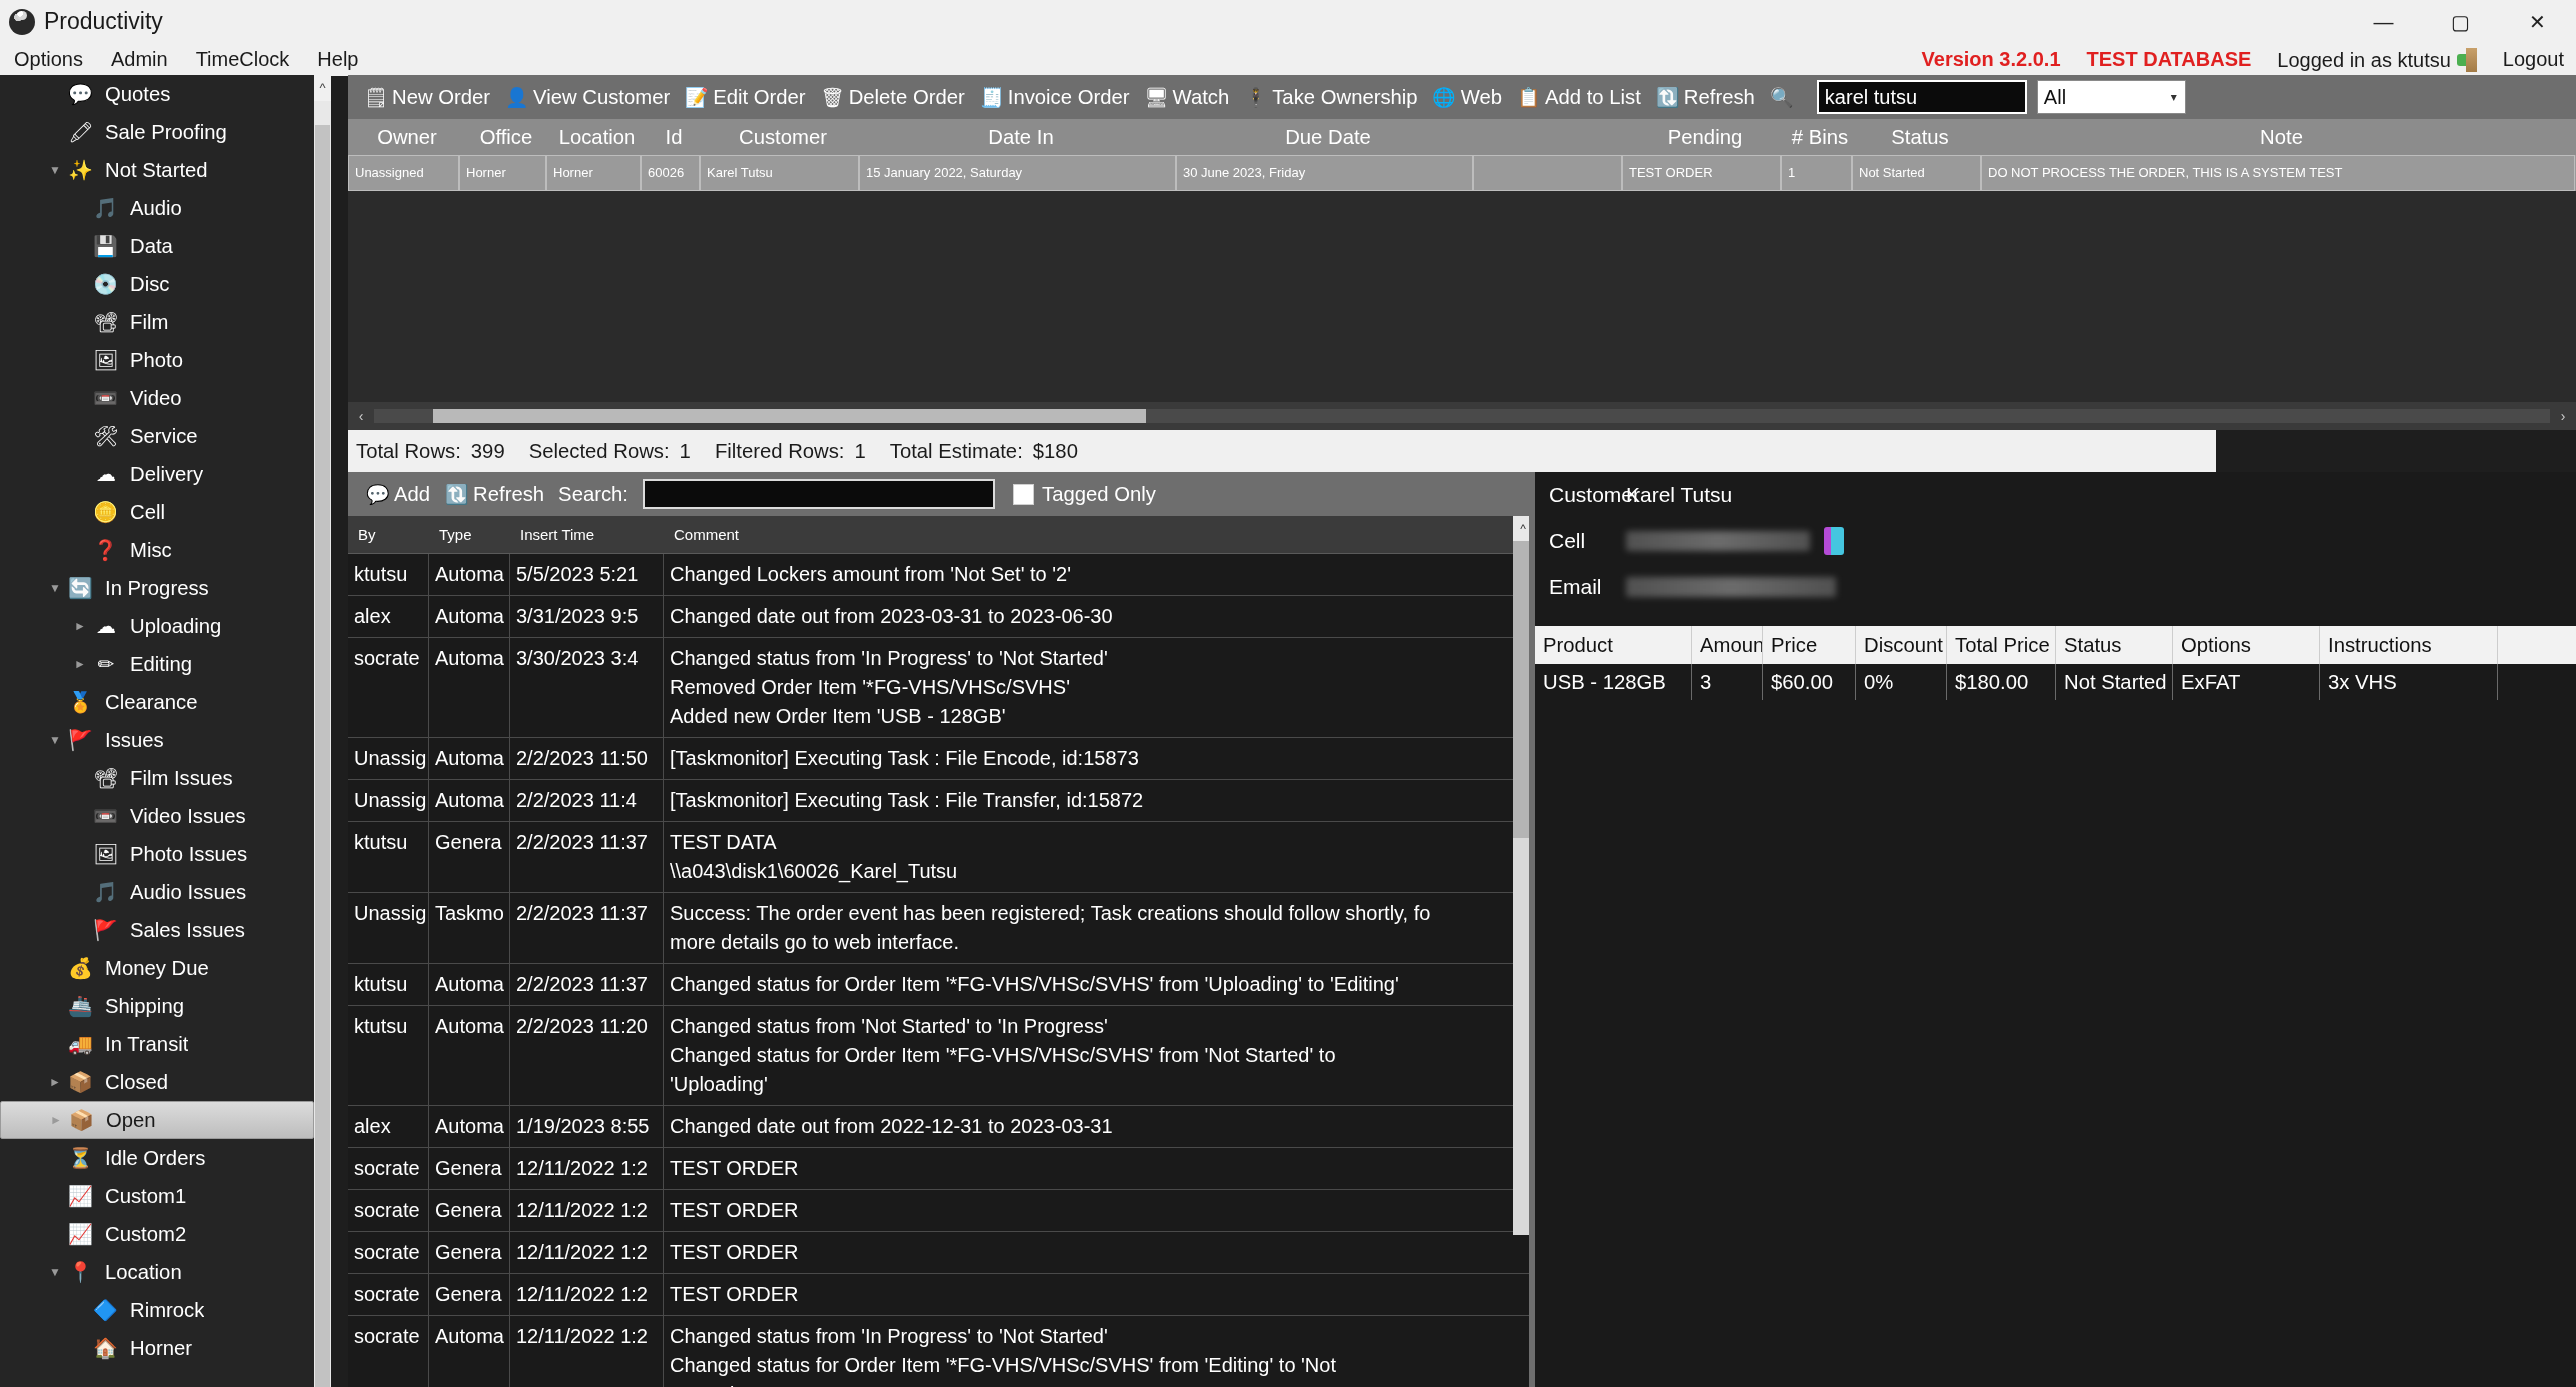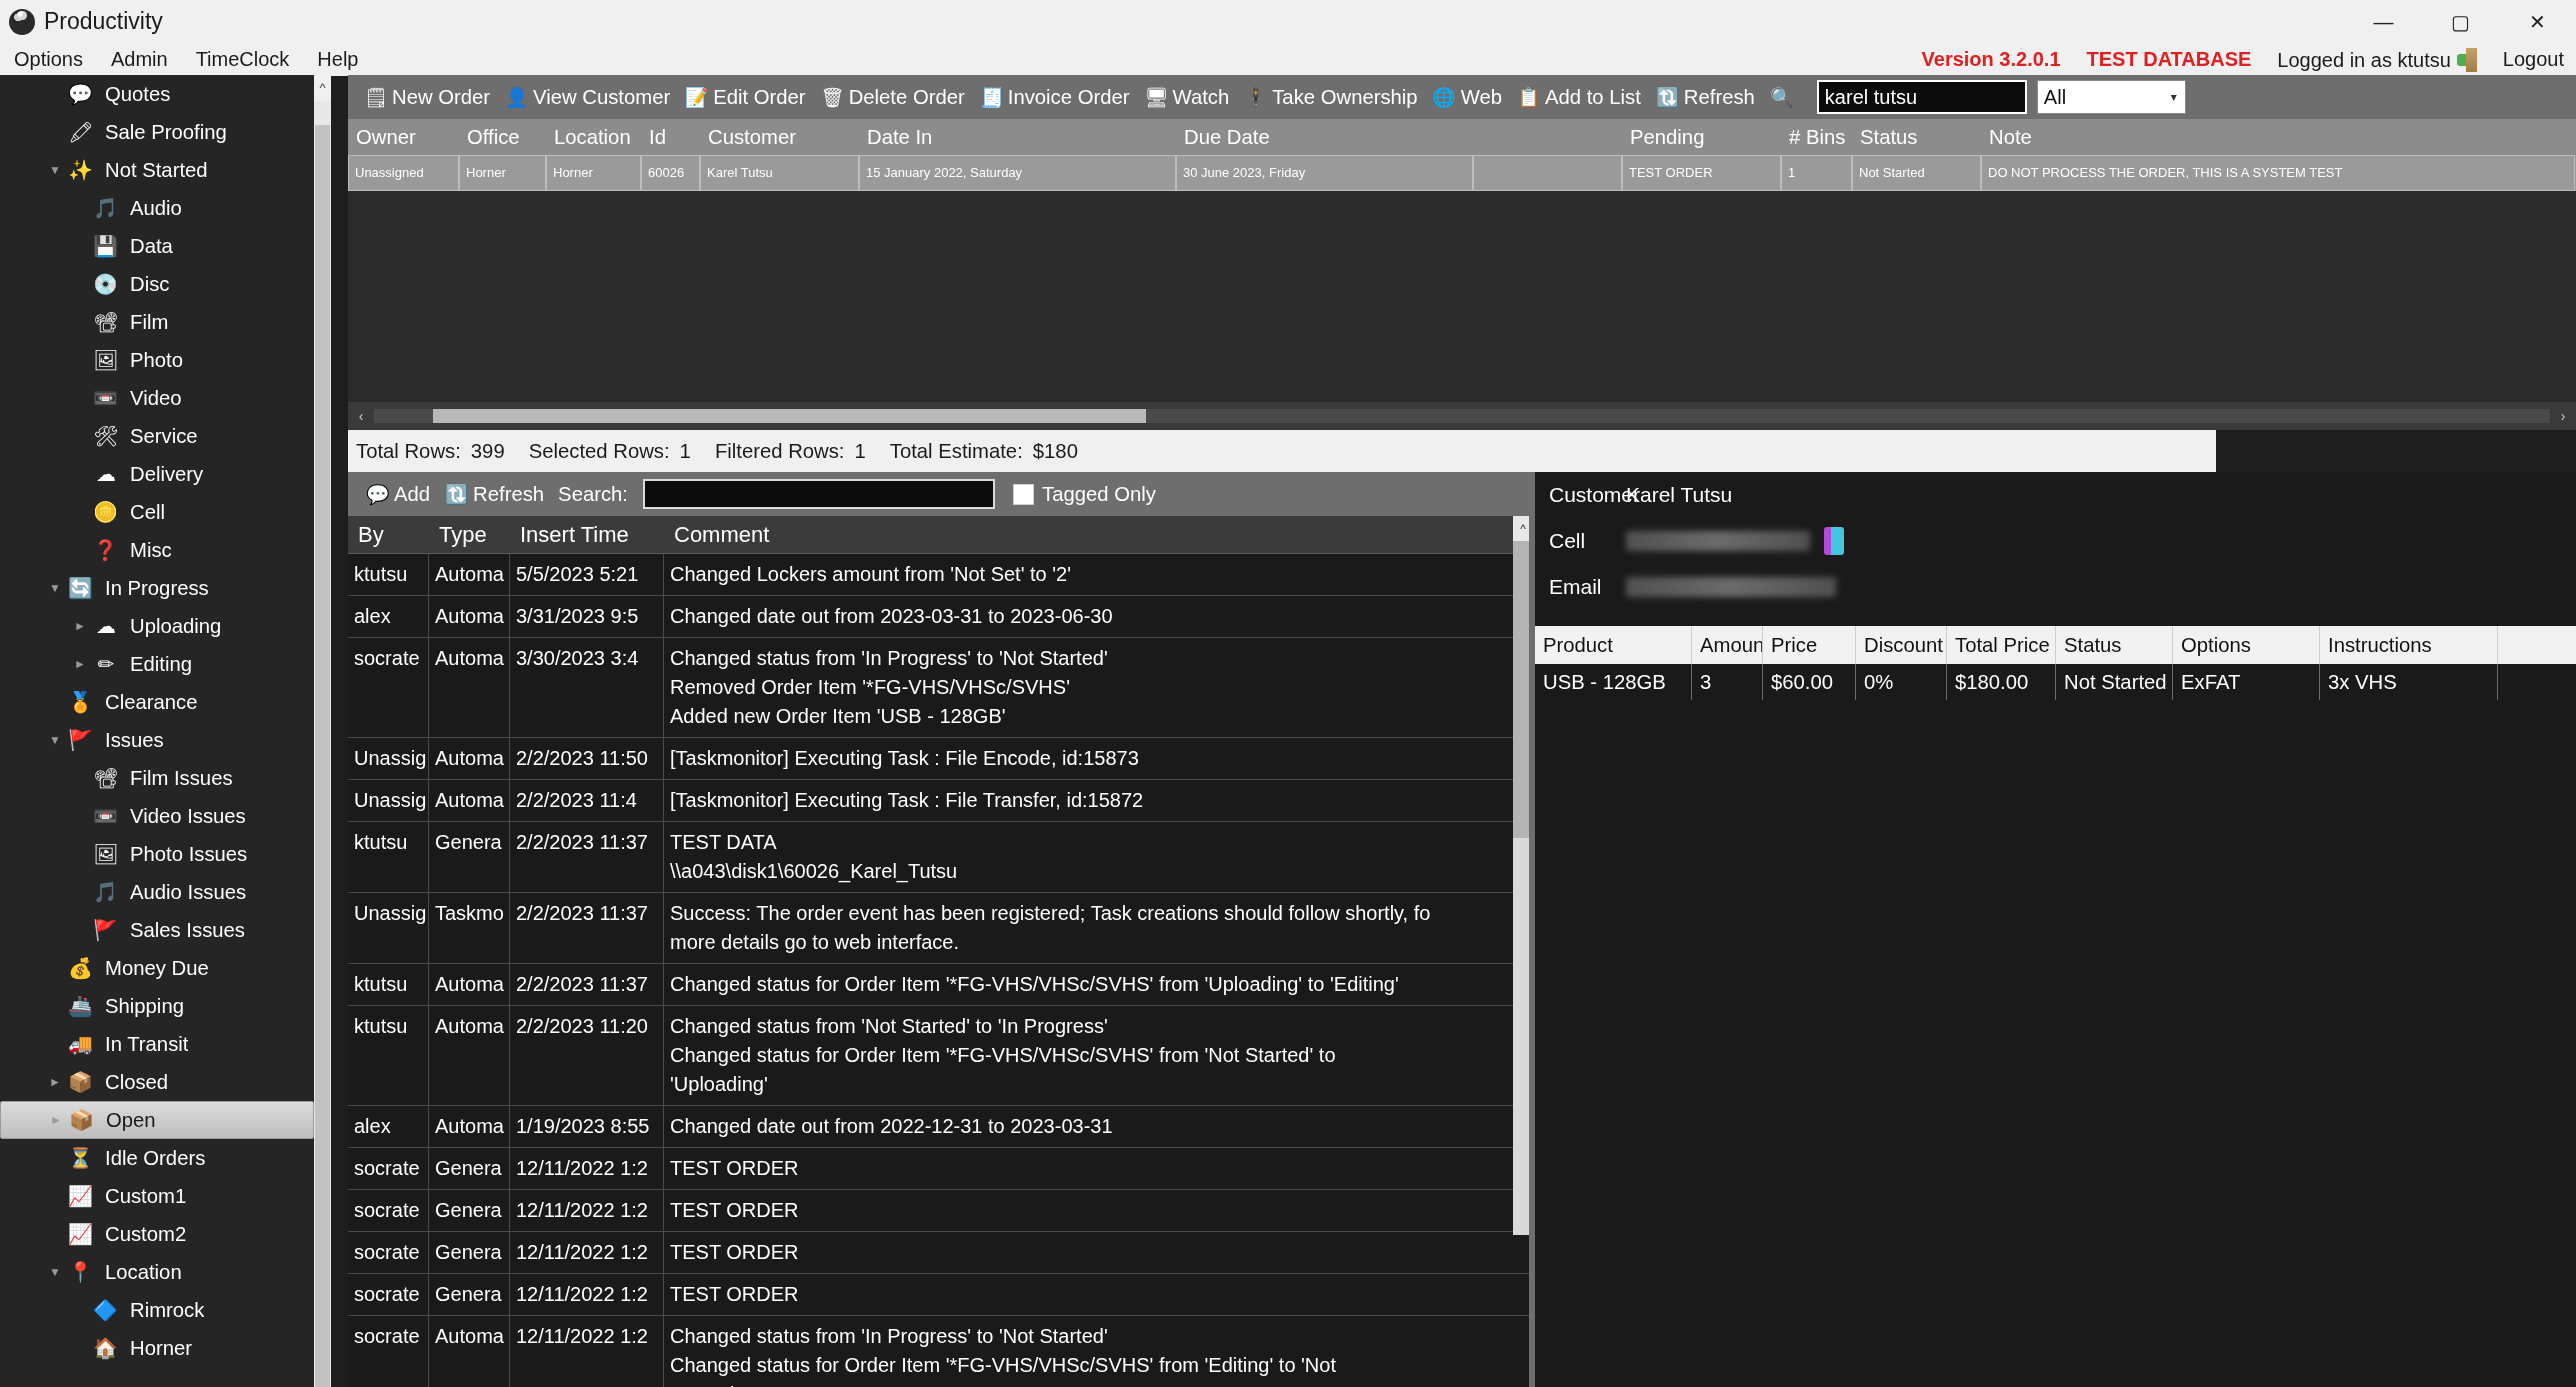--- a/index.html
+++ b/index.html
@@ -93,21 +93,21 @@
     border:1px solid #8a8a8a; font-size:20px; padding-left:6px;
     display:flex; align-items:center; justify-content:space-between;
   }
   #filter-select .cv{ }
   #filter-select .chev{ font-size:12px; margin-right:8px; color:#333; }
 
   
   #orders-wrap{
     position:absolute; left:348px; top:119px; width:2228px; height:287px; background:#2b2b2b;
   }
-  #orders-head{ display:flex; height:36px; background:#8c8c8c; }
+  #orders-head{ display:flex; height:36px; background:#8c8c8c;text-align:center; }
   #orders-head .c{ color:#ffffff; font-size:20.3px; line-height:36px; padding-left:8px; overflow:hidden; white-space:nowrap; border-right:1px solid #8c8c8c; }
   #orders-row{ display:flex; height:36px; background:#9a9a9a; }
   #orders-row .c{
     color:#ffffff; font-size:13px; line-height:34px; padding-left:6px; overflow:hidden; white-space:nowrap;
     border:1px solid #bdbdbd; background:#9a9a9a;
   }
   .w-owner{width:111px}.w-office{width:87px}.w-loc{width:95px}.w-id{width:59px}.w-cust{width:159px}
   .w-datein{width:317px}.w-due{width:297px}.w-gap{width:149px}.w-pend{width:159px}.w-bins{width:71px}
   .w-status{width:129px}.w-note{width:594px}
 
@@ -133,21 +133,21 @@
   }
   #comments-toolbar{
     height:44px; background:#6e6e6e; display:flex; align-items:center; padding-left:10px;
   }
   #comments-search{
     width:352px; height:30px; background:#0b0b0b; border:2px solid #dcdcdc; margin-left:8px;
   }
   .chk{ width:21px; height:21px; background:#ffffff; border:1px solid #cfcfcf; margin-left:18px; margin-right:8px; }
   #comments-head{
     height:38px; background:#3b3b3b; display:flex; align-items:center;
-    color:#ffffff; font-size:22px; border-bottom:1px solid #5a5a5a;
+    color:#ffffff; font-size:15px; border-bottom:1px solid #5a5a5a;
   }
   #comments-head .c{ padding-left:10px; white-space:nowrap; overflow:hidden; }
   .cw-by{width:81px}.cw-type{width:81px}.cw-time{width:154px}.cw-comment{width:852px}
   #comments-body{ position:relative; height:834px; overflow:hidden; }
   .crow{ display:flex; border-bottom:1px solid #4a4a4a; background:#1a1a1a; }
   .crow .c{
     color:#ffffff; font-size:20px; padding:6px 4px 6px 6px; line-height:29px;
     overflow:hidden; white-space:nowrap; border-right:1px solid #4a4a4a;
   }
   .crow .c.comment{ white-space:normal; border-right:none; }

